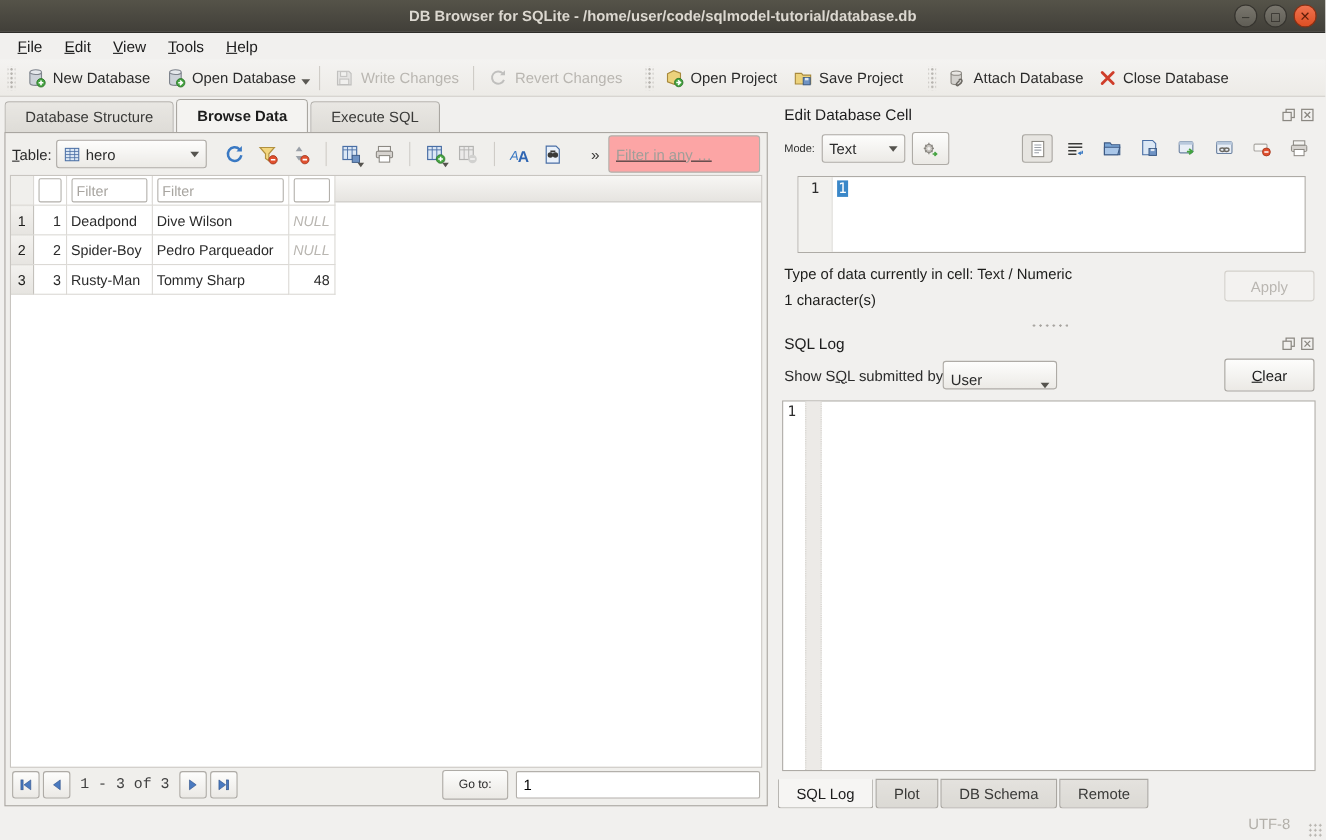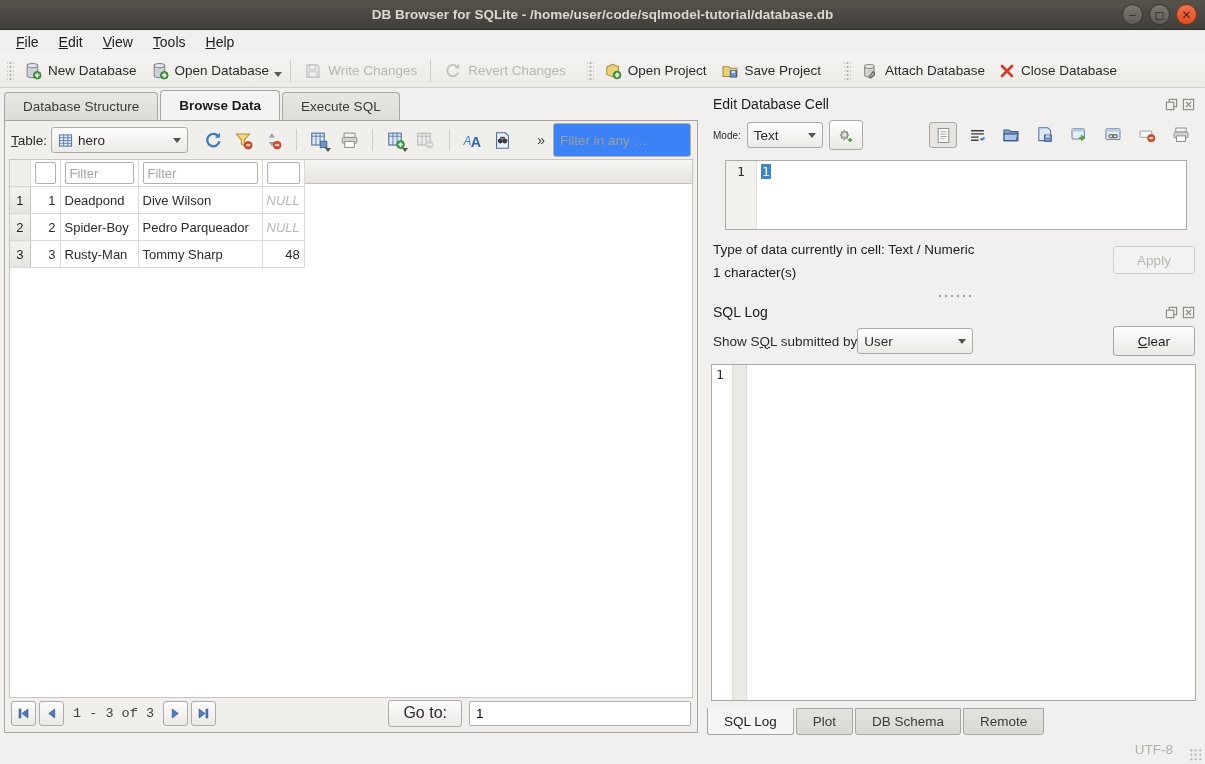--- a/index.html
+++ b/index.html
@@ -54,22 +54,22 @@
   .browse-toolbar{height:38px;display:flex;align-items:center;padding:0 6px;gap:4px;}
   .combo{display:flex;align-items:center;background:linear-gradient(#fdfdfc,#eceae6);
     border:1px solid #aeaba6;border-radius:3px;height:26px;box-sizing:border-box;padding:0 6px;gap:5px;}
   .combo .caret{width:0;height:0;border-left:4px solid transparent;border-right:4px solid transparent;
     border-top:5px solid #55534e;margin-left:auto;}
   .ibtn{width:28px;height:26px;display:flex;align-items:center;justify-content:center;position:relative;}
   .ibtn.disabled svg{opacity:.45;filter:grayscale(1);}
   .ibtn .undercaret{position:absolute;right:1px;bottom:1px;width:0;height:0;
     border-left:3.5px solid transparent;border-right:3.5px solid transparent;border-top:4px solid #55534e;}
   .chev{font-size:14px;color:#3a3a38;padding:0 4px;}
-  .filter-any{width:138px;height:25px;border:1px solid #b3b0ab;border-radius:3px;background:#3b82f6;
-    padding:16px 6px;font-size:13.5px;box-sizing:border-box;color:#2b2b2b;font-family:inherit;}
+  .filter-any{width:138px;height:25px;border:1px solid #b3b0ab;border-radius:3px;background:#fca5a5;
+    padding:16px 6px;font-size:13.5px;box-sizing:border-box;color:#2b2b2b;font-family:inherit;text-decoration:underline;}
   .filter-any::placeholder{color:#a19e99;}
   
   .gridwrap{flex:1;margin:0 4px;background:#fff;border:1px solid #c8c5c0;position:relative;overflow:hidden;}
   .headband{position:absolute;left:0;top:0;right:0;height:23px;background:linear-gradient(#f7f6f4,#e6e4e0);
     border-bottom:1px solid #c4c1bc;}
   table.grid{border-collapse:collapse;table-layout:fixed;position:relative;}
   table.grid col.c-num{width:20px;} table.grid col.c-id{width:30px;}
   table.grid col.c-name{width:78px;} table.grid col.c-secret{width:124px;} table.grid col.c-age{width:40px;}
   table.grid th{height:22px;font-weight:normal;font-size:13px;color:#1d1d1b;
     background:linear-gradient(#f7f6f4,#e6e4e0);border-right:1px solid #c4c1bc;border-bottom:1px solid #b9b6b1;
@@ -83,21 +83,21 @@
     box-sizing:border-box;font-size:13px;padding:0 4px;font-family:inherit;color:#2b2b2b;}
   .cellfilter::placeholder{color:#a8a5a0;}
   td.num{text-align:right;}
   td.nullval{text-align:center;color:#b9b6b1;font-style:italic;}
   
   .nav-row{height:30px;display:flex;align-items:center;padding:0 6px 4px;gap:3px;}
   .navbtn{width:23px;height:23px;border:1px solid #aeaba6;border-radius:3px;
     background:linear-gradient(#fdfdfc,#ebe9e5);display:flex;align-items:center;justify-content:center;}
   .range-text{padding:0 6px;font-size:13.5px;color:#404040;font-family:Liberation Mono, monospace;}
   .goto-btn{height:25px;border:1px solid #aeaba6;border-radius:3px;background:linear-gradient(#fdfdfc,#ebe9e5);
-    display:flex;align-items:center;padding:0 14px;font-size:16px;margin-left:auto;}
+    display:flex;align-items:center;padding:0 14px;font-size:11px;margin-left:auto;}
   .goto-input{width:222px;height:25px;border:1px solid #b3b0ab;background:#fff;border-radius:2px;
     box-sizing:border-box;margin-left:4px;padding:0 6px;font-size:13.5px;font-family:inherit;}
   
   .right-pane{position:absolute;left:703px;top:88px;width:502px;height:647px;box-sizing:border-box;}
   .dock-title{display:flex;align-items:center;padding:8px 10px 0 10px;font-size:14px;color:#1c1c1c;}
   .dock-btns{margin-left:auto;display:flex;gap:4px;}
   .mode-row{display:flex;align-items:center;margin:8px 10px 0;gap:6px;}
   .mode-row .spacer{flex:1;}
   .editbtn{width:28px;height:26px;display:flex;align-items:center;justify-content:center;position:relative;}
   .editbtn.pressed{border:1px solid #a9a6a1;background:#e7e5e1;border-radius:3px;box-sizing:border-box;}
@@ -535,21 +535,21 @@
             <svg width="13" height="13" viewBox="0 0 14 14">
           <rect x="1.5" y="1.5" width="11" height="11" fill="none" stroke="#8a8781" stroke-width="1.2"></rect>
           <path d="M4.2 4.2l5.6 5.6M9.8 4.2l-5.6 5.6" stroke="#8a8781" stroke-width="1.3"></path>
         </svg>
           </span>
       </div>
     </div>
 
     <div class="show-row">
       <span style="font-size:13.5px;"><span>Show S</span><span class="u">Q</span><span>L submitted by</span></span>
-      <div class="combo" style="width:116px;">
+      <div class="combo" style="width:104px;align-items:flex-end;">
         <span style="font-size:13.5px;">User</span>
         <span class="caret"></span>
       </div>
       <div class="clearbtn">
           <span class="u">C</span>
           <span>lear</span>
         </div>
     </div>
 
     <div class="log-editor">

